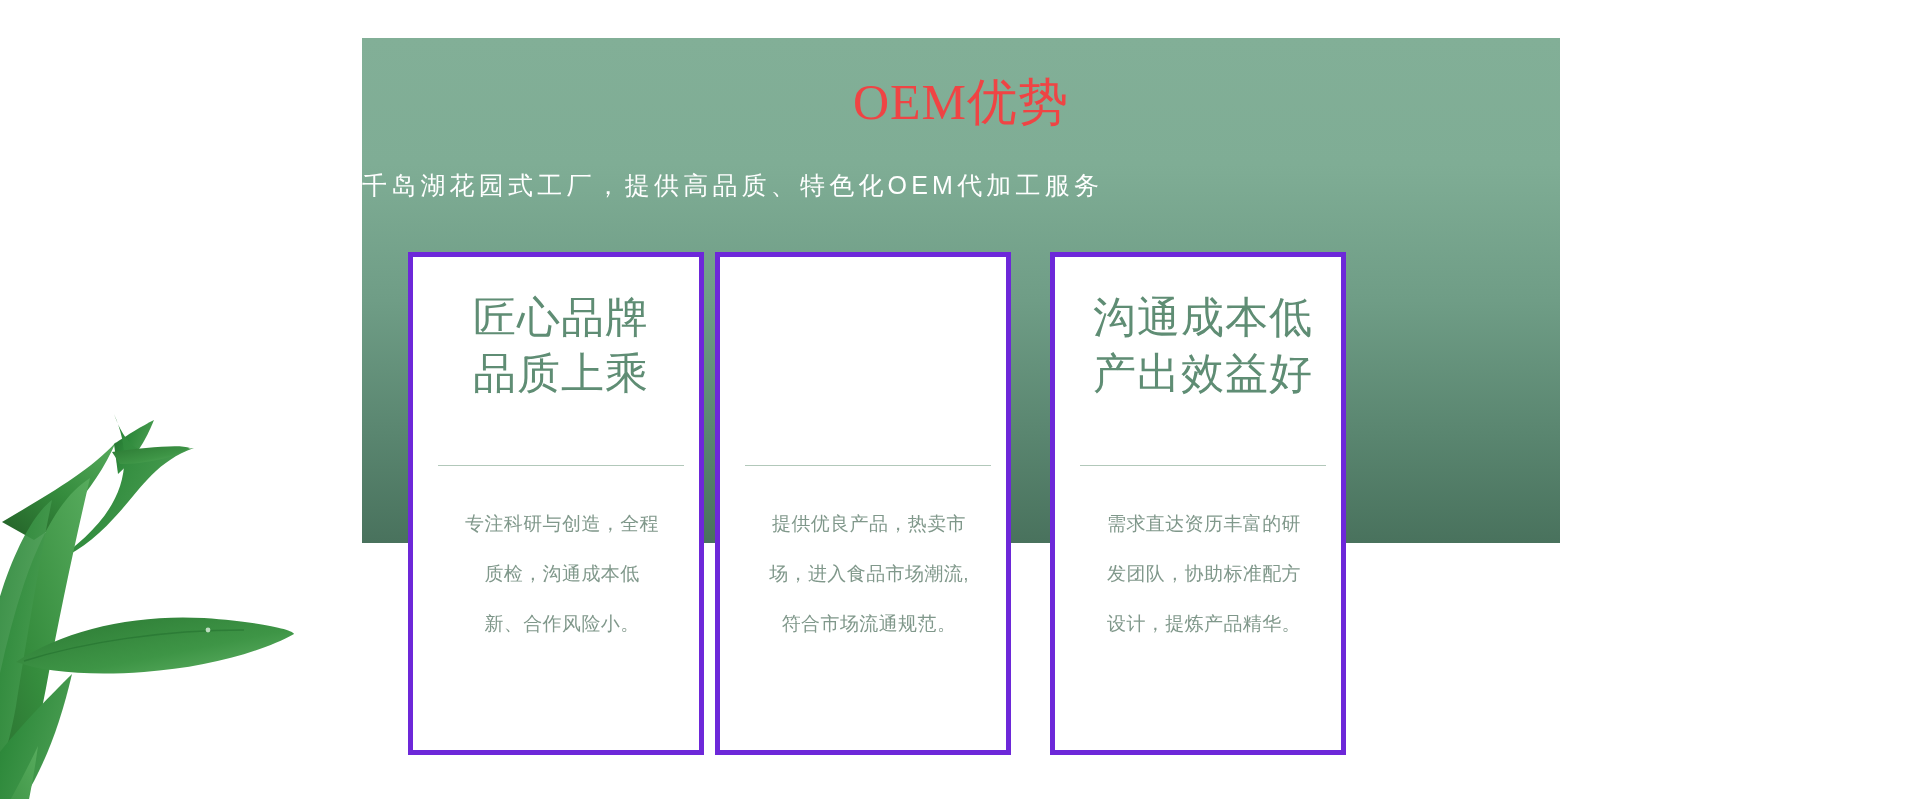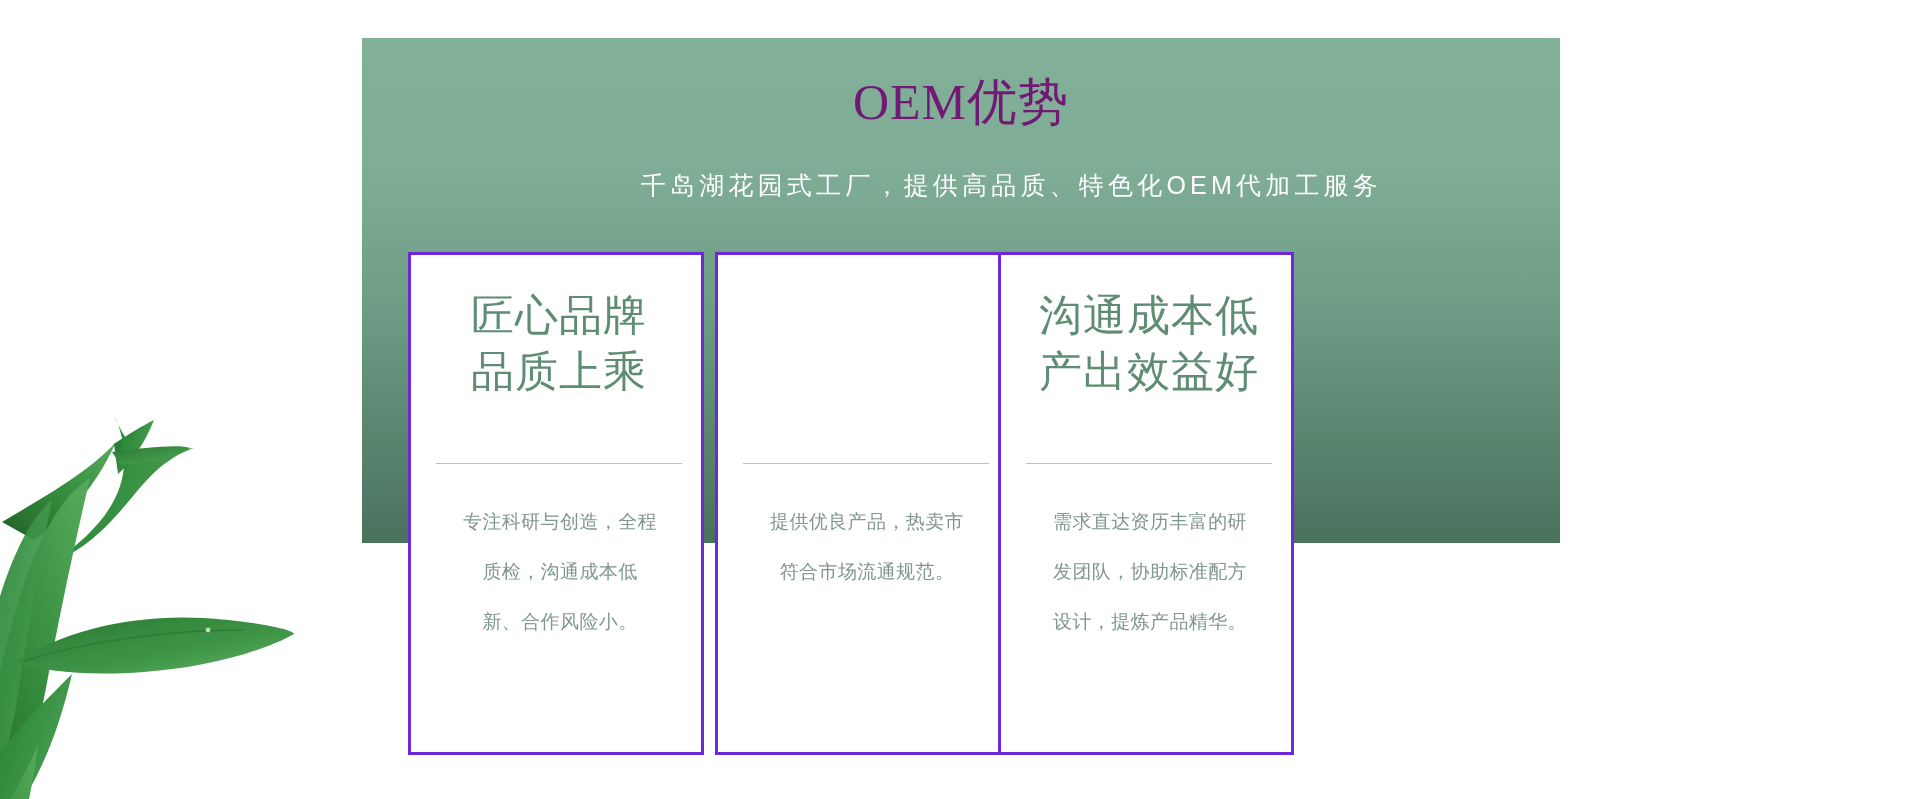--- a/index.html
+++ b/index.html
@@ -22,60 +22,60 @@
     width:1198px;height:505px;
     background:linear-gradient(180deg,#82af97 0%,#7eac94 28%,#6b9a83 56%,#57836c 80%,#47product 100%);
     background:linear-gradient(180deg,#82af97 0%,#7fad95 25%,#6f9d86 52%,#5a8670 78%,#49725d 100%);
   }
 
   .hero-title{
     position:absolute;
     left:362px;top:72px;
     width:1198px;
     text-align:center;
-    color:#701a75;
+    color:#ef4444;
     font-family:"Liberation Serif","DejaVu Serif",serif;
     font-size:50px;
     line-height:60px;
     font-weight:400;
     letter-spacing:1px;
     white-space:nowrap;
   }
 
   .hero-sub{
     position:absolute;
     left:362px;top:168px;
     width:1020px;
-    text-align:right;
+    text-align:left;
     color:#ffffff;
     font-size:25px;
     line-height:34px;
     font-weight:400;
     letter-spacing:4.2px;
     white-space:nowrap;
   }
 
   
   .cards{
     position:absolute;
     left:408px;top:252px;
     width:1110px;height:503px;
   }
   .card{
     position:absolute;
     top:0;
     width:296px;
     height:503px;
     background:#ffffff;
-    border:3px solid #6d28d9;
+    border:5px solid #6d28d9;
     box-sizing:border-box;
   }
   .card.c0{left:0px;}
   .card.c1{left:307px;}
-  .card.c2{left:590px;}
+  .card.c2{left:642px;}
 
   .card-heading{
     position:absolute;
     left:0;top:32px;
     width:296px;
     text-align:center;
     color:#5f8d74;
     font-size:43px;
     line-height:56px;
     font-weight:400;
@@ -135,20 +135,21 @@
         <span class="bl">专注科研与创造，全程</span>
         <span class="bl">质检，沟通成本低</span>
         <span class="bl">新、合作风险小。</span>
       </div>
     </div>
 
     <div class="card c1">
       <div class="card-rule"></div>
       <div class="card-body">
         <span class="bl">提供优良产品，热卖市</span>
+        <span class="bl">场，进入食品市场潮流,</span>
         <span class="bl">符合市场流通规范。</span>
       </div>
     </div>
 
     <div class="card c2">
       <div class="card-heading">
         <span class="hl">沟通成本低</span>
         <span class="hl">产出效益好</span>
       </div>
       <div class="card-rule"></div>

